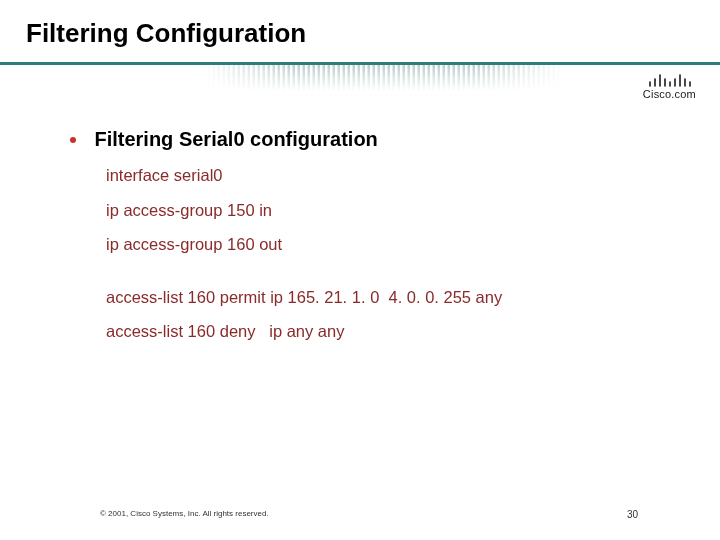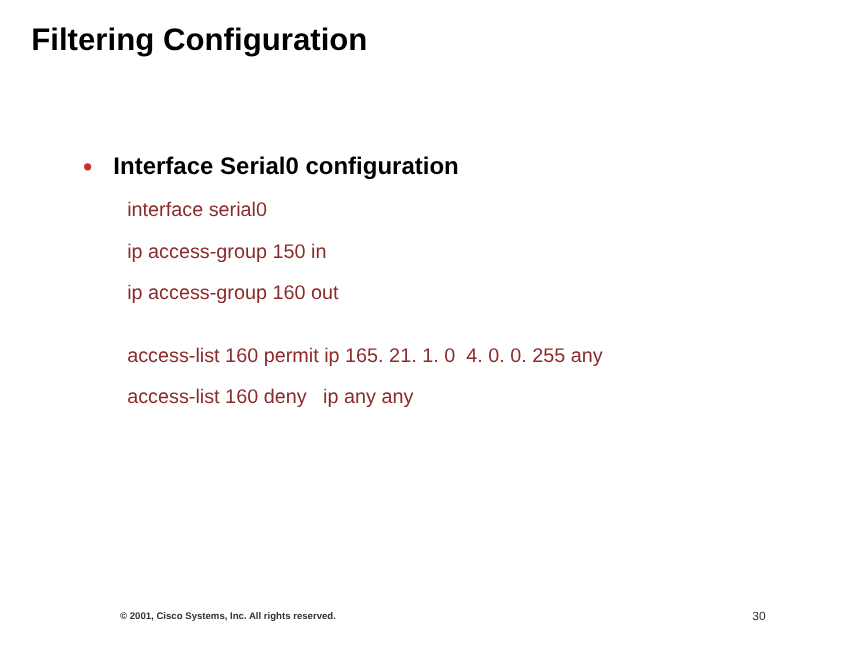--- a/index.html
+++ b/index.html
@@ -126,42 +126,61 @@
   .gap {
     height: 18px;
   }
   .copyright {
     position: absolute;
     left: 100px;
     bottom: 22px;
     font-size: 8px;
     color: #333;
     letter-spacing: 0;
-    font-weight: bold;
   }
   .pagenum {
     position: absolute;
     right: 22px;
     bottom: 20px;
     font-size: 10px;
     color: #333;
   }
 </style>
 </head>
 <body>
 
 <div class="slide">
 
   <div class="title">Filtering Configuration</div>
 
+  <div class="hr-wrap">
+    <div class="hr-line"></div>
+    <div class="hr-fade"></div>
+    <div class="logo">
+      <svg viewBox="0 0 50 18">
+        <g stroke="#1a1a1a" stroke-width="1.6" stroke-linecap="round" fill="none">
+          <line x1="4" y1="12" x2="4" y2="16"></line>
+          <line x1="9" y1="9" x2="9" y2="16"></line>
+          <line x1="14" y1="5" x2="14" y2="16"></line>
+          <line x1="19" y1="9" x2="19" y2="16"></line>
+          <line x1="24" y1="12" x2="24" y2="16"></line>
+          <line x1="29" y1="9" x2="29" y2="16"></line>
+          <line x1="34" y1="5" x2="34" y2="16"></line>
+          <line x1="39" y1="9" x2="39" y2="16"></line>
+          <line x1="44" y1="12" x2="44" y2="16"></line>
+        </g>
+      </svg>
+      <div class="logo-text">Cisco.com</div>
+    </div>
+  </div>
 
   <div class="content">
     <div class="bullet-row">
       <span class="bullet-dot"></span>
-      <span class="bullet-text">Interface Serial0 configuration</span>
+      <span class="bullet-text">Filtering Serial0 configuration</span>
     </div>
 
     <div class="config">
       <div class="line">interface serial0</div>
       <div class="line">ip access-group 150 in</div>
       <div class="line">ip access-group 160 out</div>
 
       <div class="gap"></div>
 
       <div class="line">access-list 160 permit ip 165. 21. 1. 0  4. 0. 0. 255 any</div>

